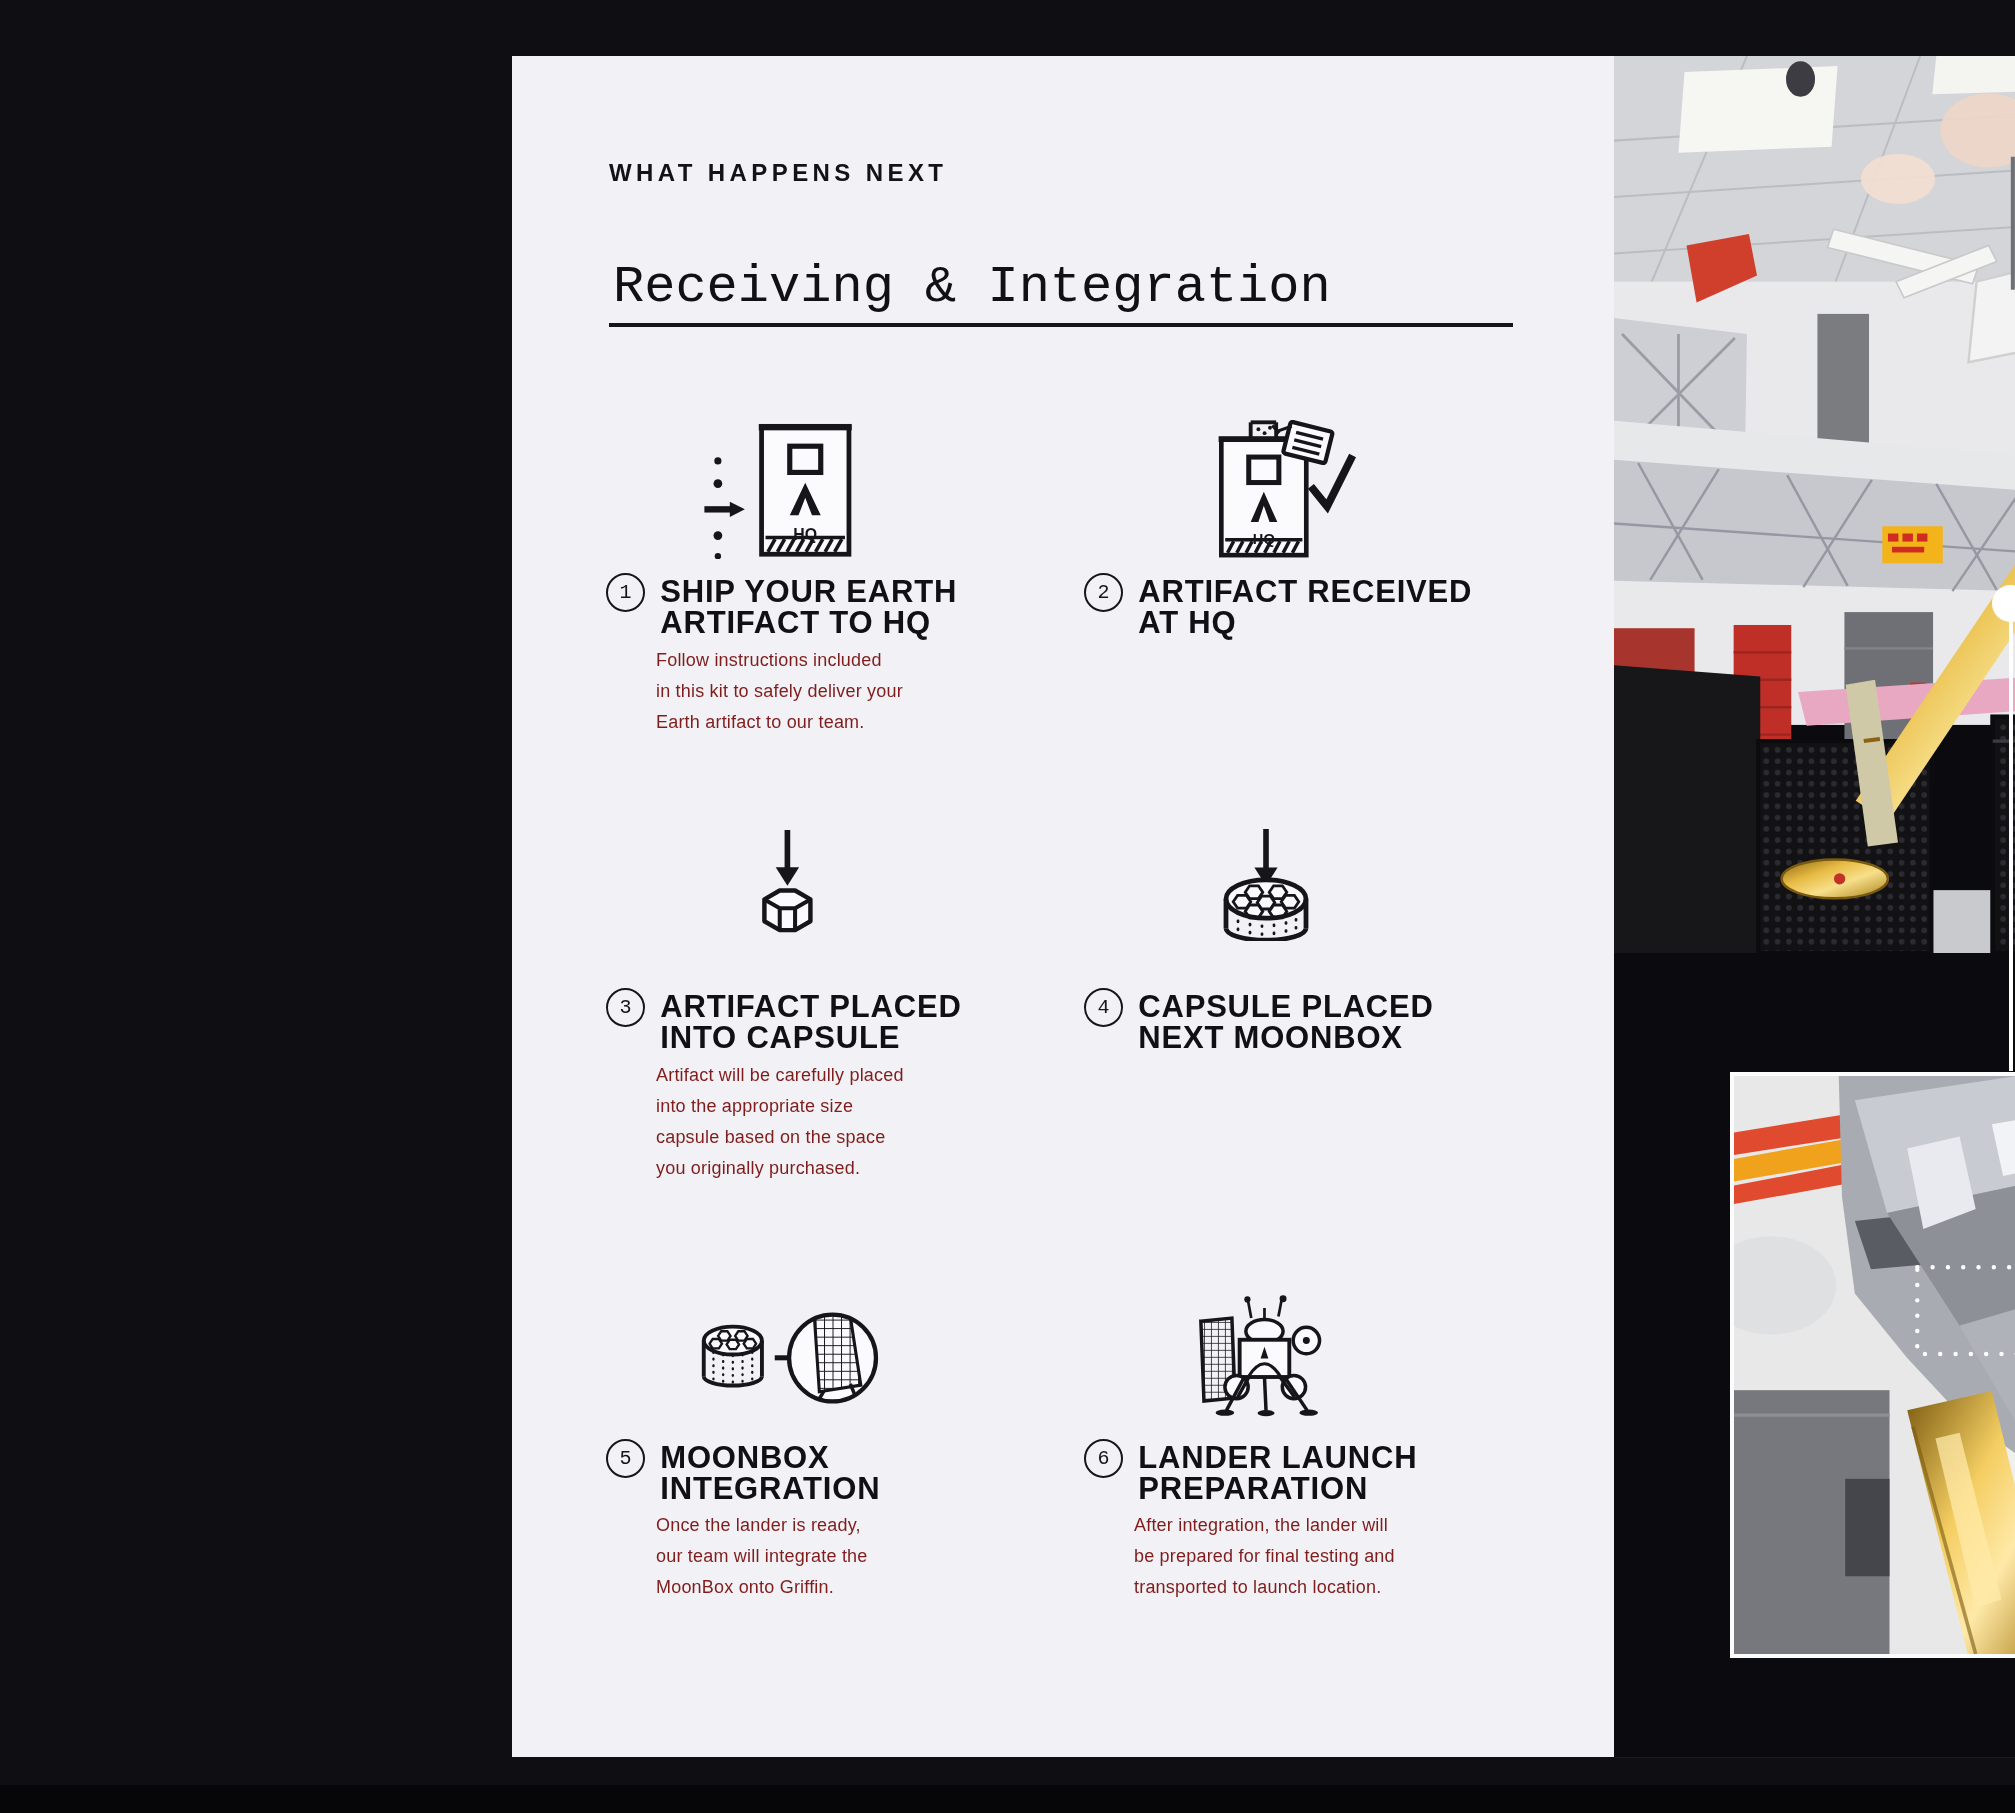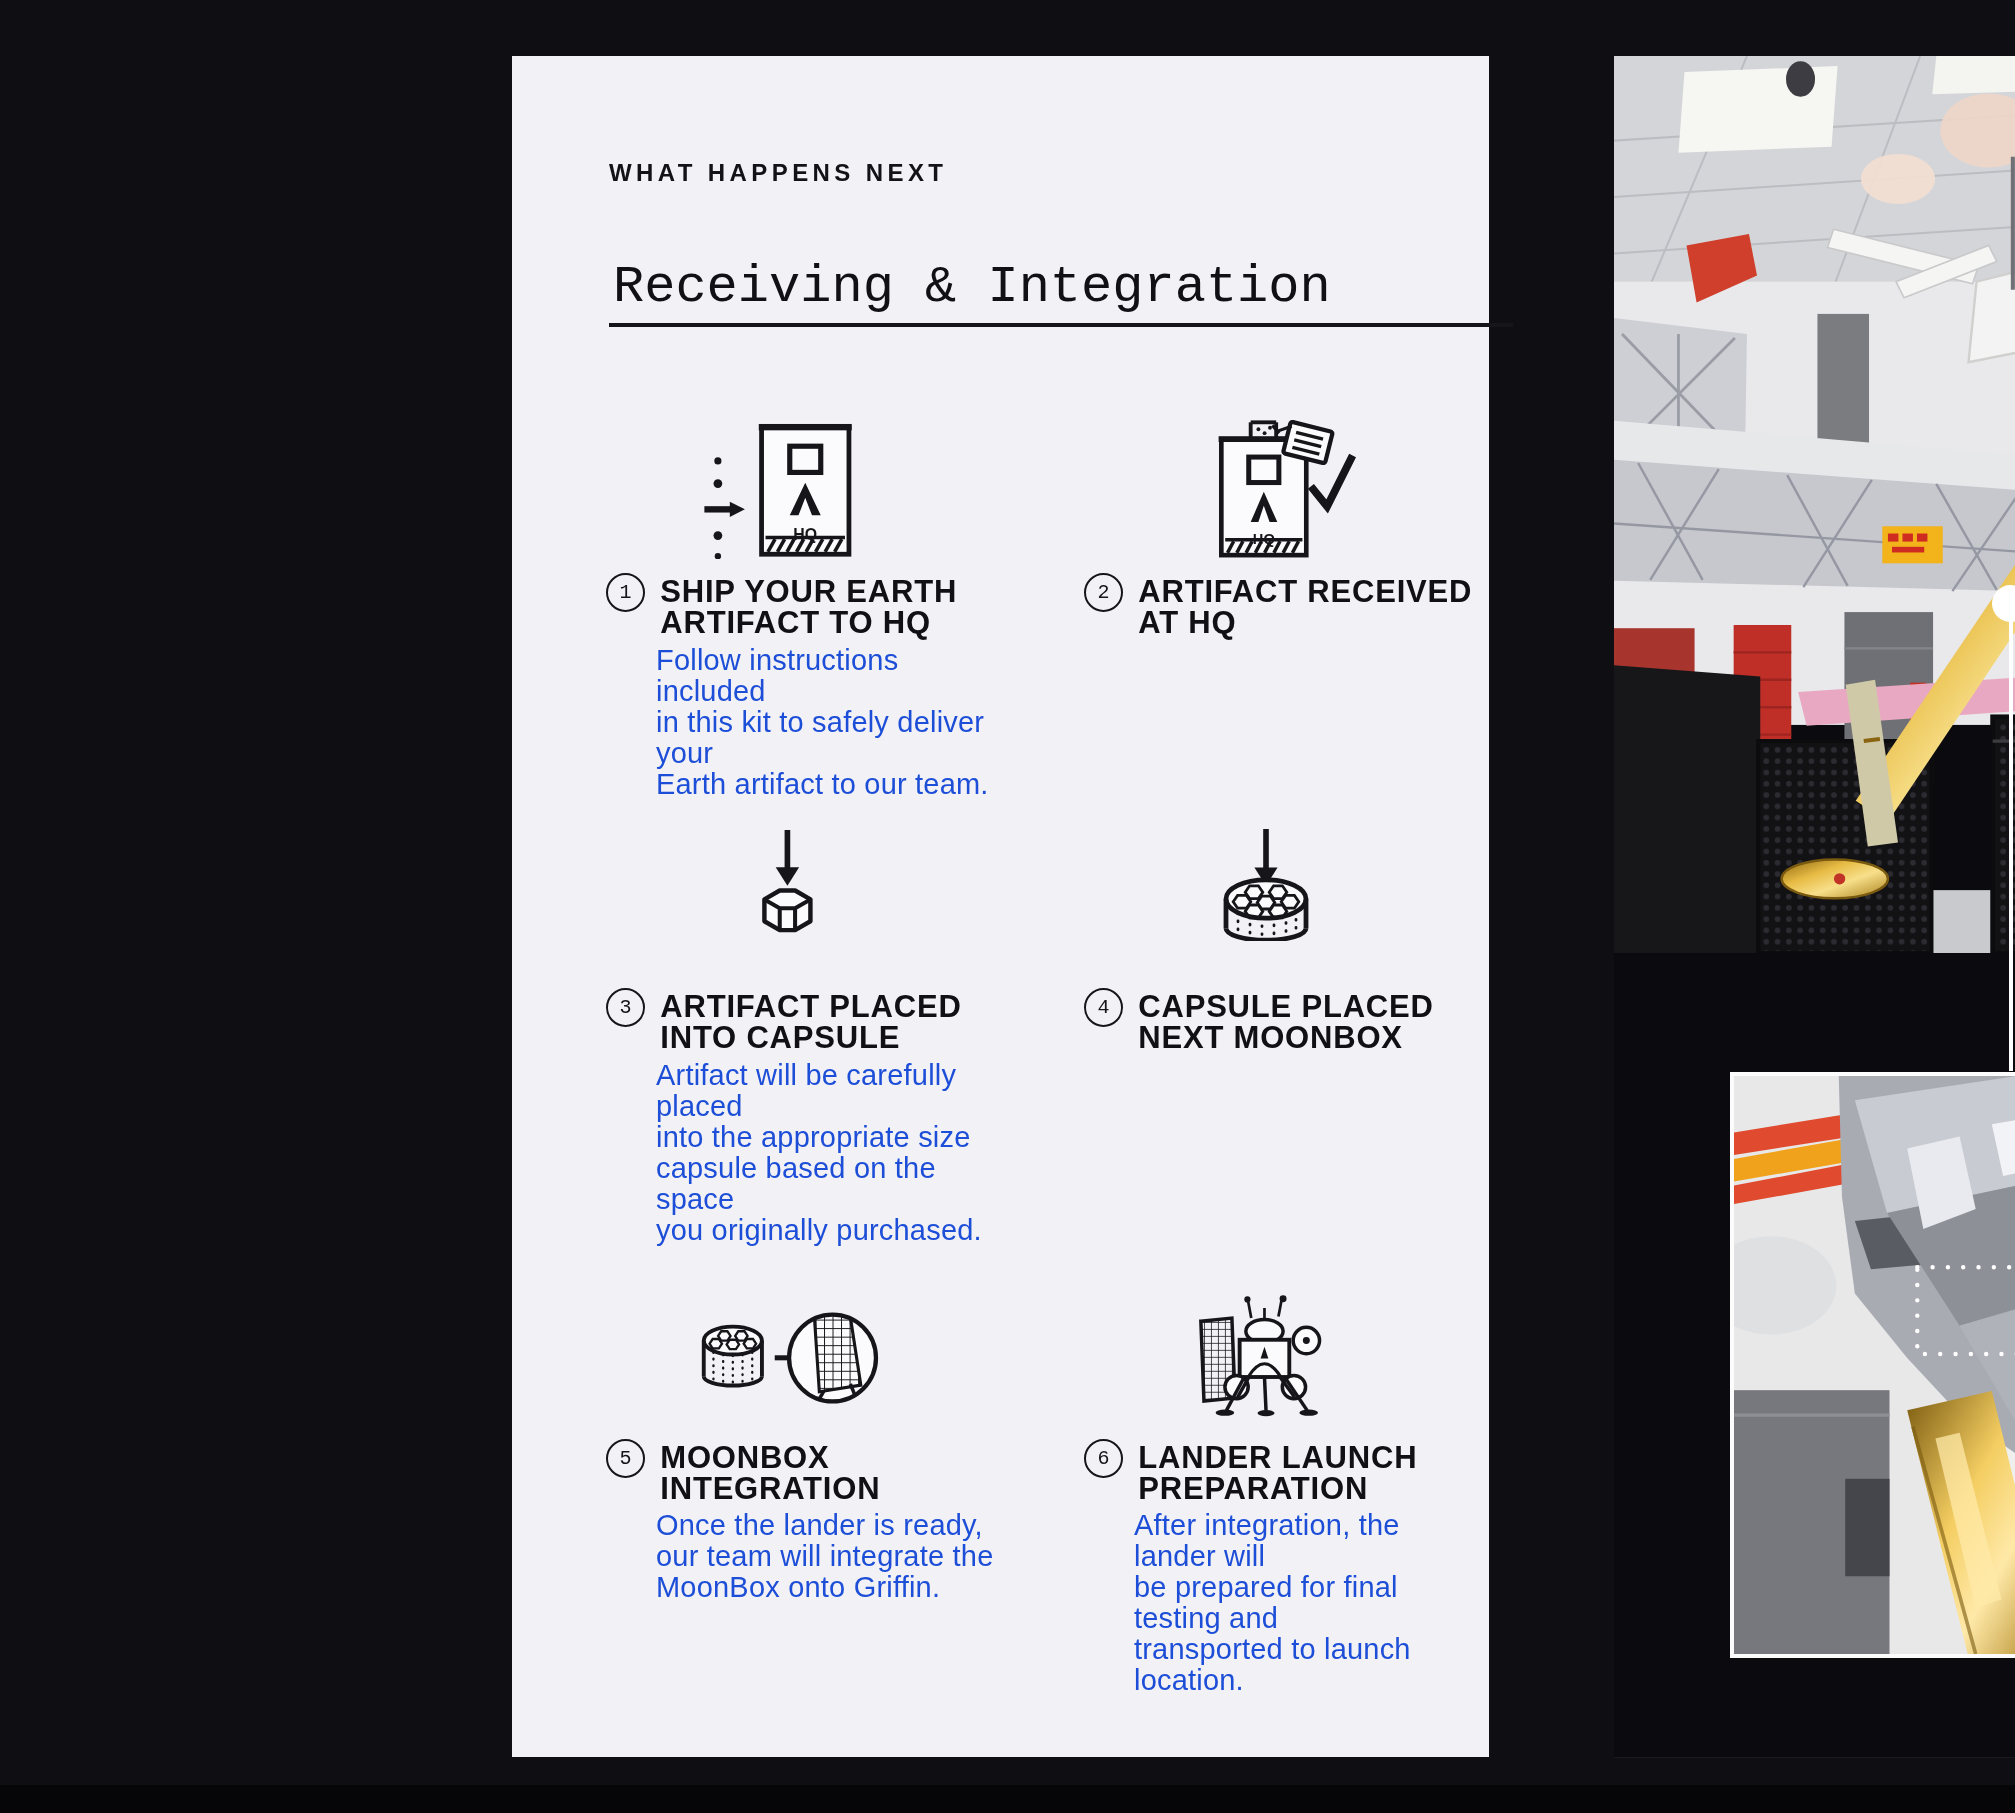--- a/index.html
+++ b/index.html
@@ -1,37 +1,37 @@
 <!DOCTYPE html>
 <html style="font-size:6.4px"><head>
 <meta charset="utf-8">
 <style>
   html,body{margin:0;padding:0;background:#0F0F13;}
   #canvas{position:relative;width:3224px;height:1814px;background:#0F0F13;overflow:hidden;
           font-family:"Liberation Sans",sans-serif;}
   
-  .card{position:absolute;left:512px;top:56px;width:977px;height:1701px;background:#F2F1F5;color:#15151A;}
+  .card{position:absolute;left:512px;top:56px;width:1102px;height:1701px;background:#F2F1F5;color:#15151A;}
   .eyebrow{position:absolute;left:97px;top:103px;font-size:24px;font-weight:700;letter-spacing:4.4px;color:#121217;}
   .main-title{position:absolute;left:101px;top:202px;font-family:"Liberation Mono","DejaVu Sans Mono",monospace;
               font-size:52px;font-weight:500;letter-spacing:0;color:#101015;white-space:nowrap;}
   .title-rule{position:absolute;left:97px;top:267px;width:904px;height:4.4px;background:#15151A;}
   .step{position:absolute;width:403px;}
   .s-c1{left:94px;} .s-c2{left:572px;}
   .s-r1{top:364px;} .s-r2{top:773px;} .s-r3{top:1238px;}
   .icon-wrap{width:363px;display:flex;justify-content:center;align-items:flex-end;}
   .s-r1 .icon-wrap{height:139px;} .s-r2 .icon-wrap{height:112px;} .s-r3 .icon-wrap{height:128px;}
   .step-head{display:flex;align-items:flex-start;}
   .s-r1 .step-head{margin-top:14px;} .s-r2 .step-head{margin-top:47px;} .s-r3 .step-head{margin-top:16.5px;}
   .num-circle{flex:none;width:35px;height:35px;border:2.4px solid #15151A;border-radius:50%;
               display:flex;align-items:center;justify-content:center;margin-right:15.3px;
               font-family:"Liberation Mono","DejaVu Sans Mono",monospace;font-size:20px;font-weight:500;color:#15151A;}
   .step-title{font-size:31px;font-weight:800;line-height:31px;letter-spacing:0.8px;white-space:pre-line;
               padding-top:3.2px;color:#101015;}
-  .step-body{margin-left:50px;margin-top:6.4px;font-size:29px;line-height:31px;letter-spacing:0.2px;
-             white-space:pre-line;color:#1d4ed8;}
+  .step-body{margin-left:50px;margin-top:6.4px;font-size:18px;line-height:31px;letter-spacing:0.2px;
+             white-space:pre-line;color:#7f1d1d;}
   
   .panel{position:absolute;left:1614px;top:56px;width:1097px;height:1701px;background:#0B0B0F;
          border-right:2px solid #2F2F36;border-bottom:1.6px solid #1B1B20;}
   .photo-main{position:absolute;left:0;top:0;width:1097px;height:897px;}
   .connector-line{position:absolute;left:395px;top:547px;width:3.6px;height:468px;background:#FFFFFF;z-index:5;}
   .connector-dot{position:absolute;left:378px;top:529px;width:37px;height:37px;border-radius:50%;background:#FFFFFF;z-index:6;}
   .inset{position:absolute;left:116px;top:1016px;width:566px;height:578px;border:4.8px solid #FCFCFD;z-index:4;background:#E8E8E9;}
   .bottom-strip{position:absolute;left:0;top:1785px;width:3224px;height:28px;background:#060609;}
   svg{display:block;}
 </style>

